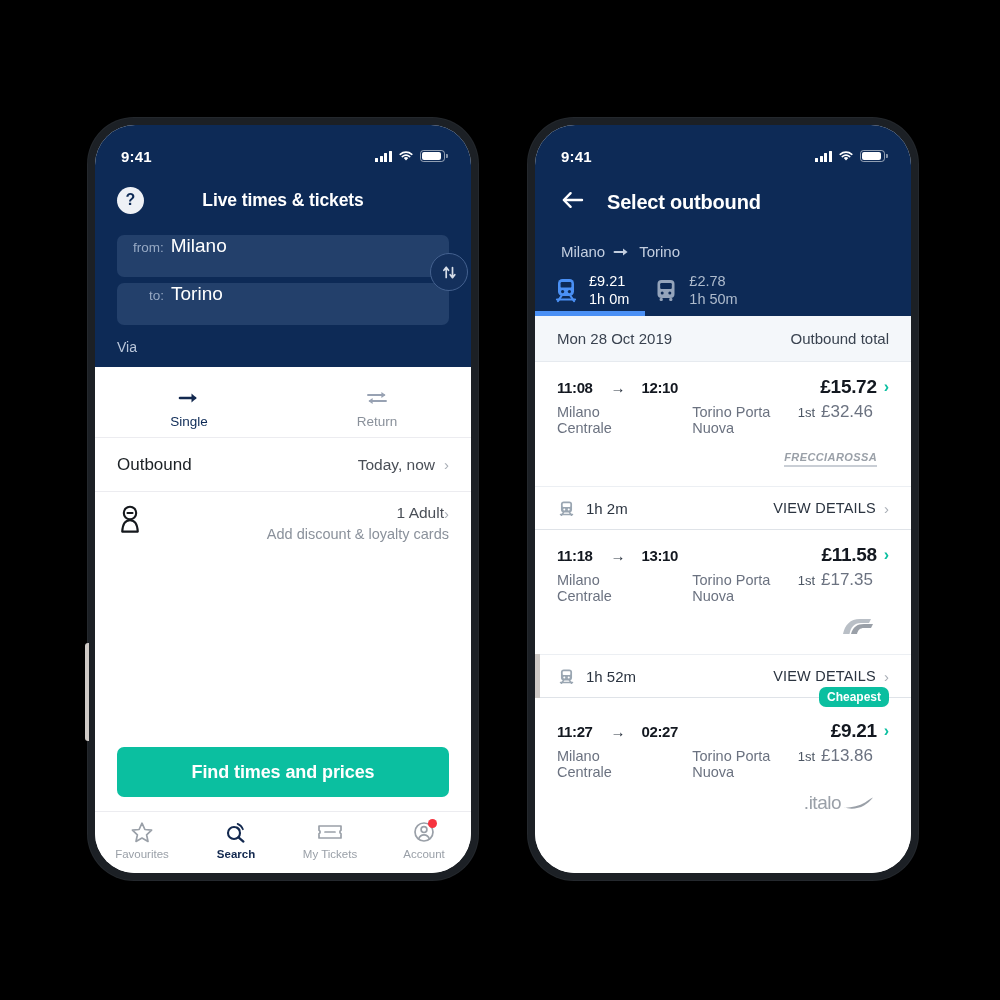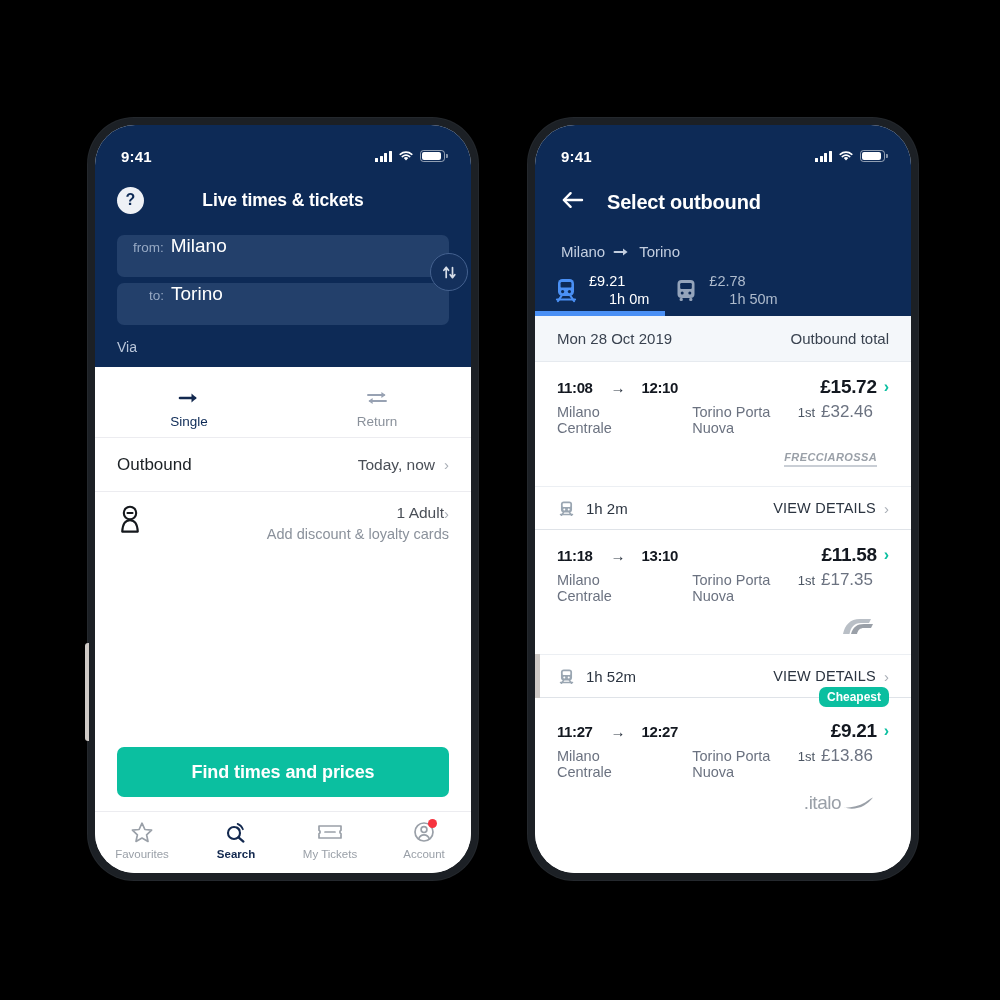--- a/index.html
+++ b/index.html
@@ -215,21 +215,21 @@
   .r-title { color: #fff; font-size: 20px; font-weight: bold; letter-spacing: -.2px; }
   .r-route {
     display: flex; align-items: center; gap: 8px;
     padding: 16px 26px 0 26px;
     color: #c3cedf; font-size: 15px;
   }
   .r-tabs { display: flex; padding: 12px 0 0 18px; gap: 24px; }
   .modetab { display: flex; align-items: center; gap: 10px; padding-bottom: 8px; position: relative; }
   .modetab .mt-txt { line-height: 1.25; }
   .modetab .mt-price { font-size: 14.5px; }
-  .modetab .mt-dur   { font-size: 14.5px; margin-left: 20px; }
+  .modetab .mt-dur   { font-size: 14.5px; }
   .modetab.sel .mt-price, .modetab.sel .mt-dur { color: #ffffff; }
   .modetab.unsel .mt-price, .modetab.unsel .mt-dur { color: #aebbcd; }
   .modetab.sel::after {
     content: ""; position: absolute;
     left: -18px; right: -16px; bottom: 0; height: 5px;
     background: #4a90f5;
   }
 
   .results { background: #ffffff; flex: 1; overflow: hidden; position: relative; }
 
@@ -602,21 +602,21 @@
             <span class="dur">1h 52m</span>
             <span class="vd">VIEW DETAILS</span>
             <span class="vd-chev">›</span>
           </div>
 
           <div class="jrow has-badge">
             <div class="cheapest">Cheapest</div>
             <div class="jline">
               <span class="jtime">11:27</span>
               <span class="jarrow">→</span>
-              <span class="jtime">12:27</span>
+              <span class="jtime">02:27</span>
               <span class="jprice-wrap">
                 <span class="jprice">£9.21</span>
                 <span class="jchev">›</span>
               </span>
             </div>
             <div class="jline2">
               <span class="jstation">Milano Centrale</span>
               <span class="jstation b">Torino Porta Nuova</span>
               <span class="jfirst-wrap">
                 <span class="jfirst-lbl">1st</span>

